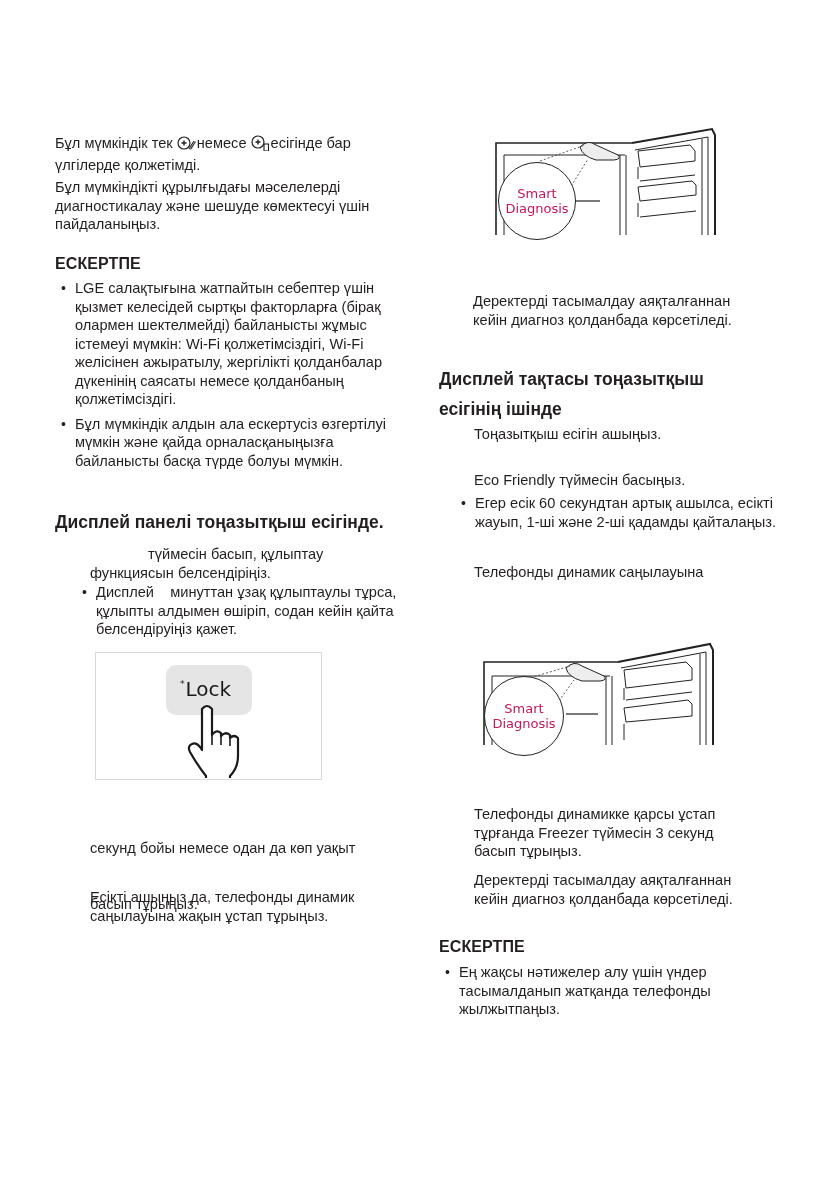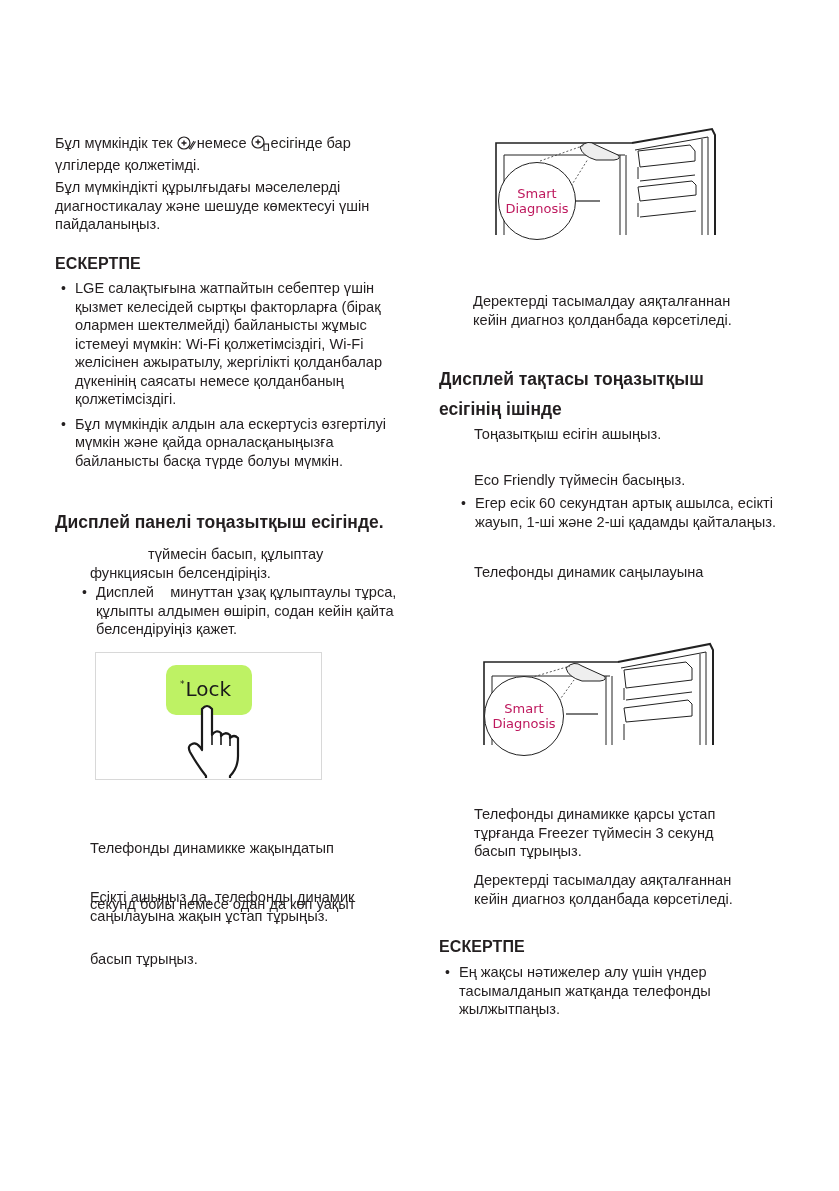--- a/index.html
+++ b/index.html
@@ -7,21 +7,21 @@
     body { position: relative; font-family: "Liberation Sans", sans-serif; color: #231f20; }
     .abs { position: absolute; }
     .p { font-size: 14.6px; line-height: 18.5px; color: #231f20; }
     .h-note { font-size: 16px; font-weight: bold; letter-spacing: 0.1px; }
     .h-sec { font-size: 17.5px; font-weight: bold; line-height: 30px; }
     ul.bullets { list-style: none; }
     ul.bullets li { position: relative; padding-left: 16px; margin-bottom: 6px; }
     ul.bullets li::before { content: "•"; position: absolute; left: 2px; top: 0; font-size: 14px; }
     .inline-icon { display: inline-block; vertical-align: -3px; }
     .figure-box { border: 1px solid #d8d8d8; background: #fff; }
-    .lock-btn { position: absolute; background: #bef264; border-radius: 10px; }
+    .lock-btn { position: absolute; background: #e5e5e5; border-radius: 10px; }
     .lock-label { position: absolute; font-family: "DejaVu Sans", sans-serif; font-size: 20px; color: #1a1a1a; }
     .lock-label sup { font-size: 9px; vertical-align: 9px; margin-right: 1px; }
     .magnifier { position: absolute; border: 1.3px solid #222; border-radius: 50%; background: #fff;
                  display: flex; align-items: center; justify-content: center; text-align: center;
                  font-family: "DejaVu Sans", sans-serif; font-size: 13px; line-height: 15px; color: #be185d; }
   </style>
 </head>
 <body>
 
 <div class="abs p" style="left:55px; top:134px; width:360px;">
@@ -69,21 +69,20 @@
       <sup>*</sup><span>Lock</span>
     </div>
   </div>
   <svg class="abs" style="left:90px; top:50px;" width="62" height="75" viewBox="0 0 62 75">
     <path d="M16 6 q5-6 10 0 l0 26 q4-6 9-2 l0 3 q4-5 9-1 l0 3 q4-4 8 0 l0 18 q0 12 -8 20 l0 4 l-24 0 l0-4 q-8-10 -16-24 q-3-6 2-8 q4-2 8 3 l2 3 z" fill="#ffffff" stroke="#1a1a1a" stroke-width="2.2" stroke-linejoin="round"></path>
     <path d="M26 32 l0 10 M35 33 l0 9 M44 35 l0 8" stroke="#1a1a1a" stroke-width="1.6"></path>
   </svg>
 </div>
 
 <div class="abs p" style="left:90px; top:802px; width:320px; white-space:pre;">
-  <div>Телефонды динамикке жақындатып</div>
   <div>секунд бойы немесе одан да көп уақыт</div>
   <div>басып тұрыңыз.</div>
 </div>
 
 <div class="abs p" style="left:90px; top:888px; width:320px;">
   <div>Есікті ашыңыз да, телефонды динамик</div>
   <div>саңылауына жақын ұстап тұрыңыз.</div>
 </div>
 
 <div class="abs" style="left:490px; top:125px; width:230px; height:150px;">

